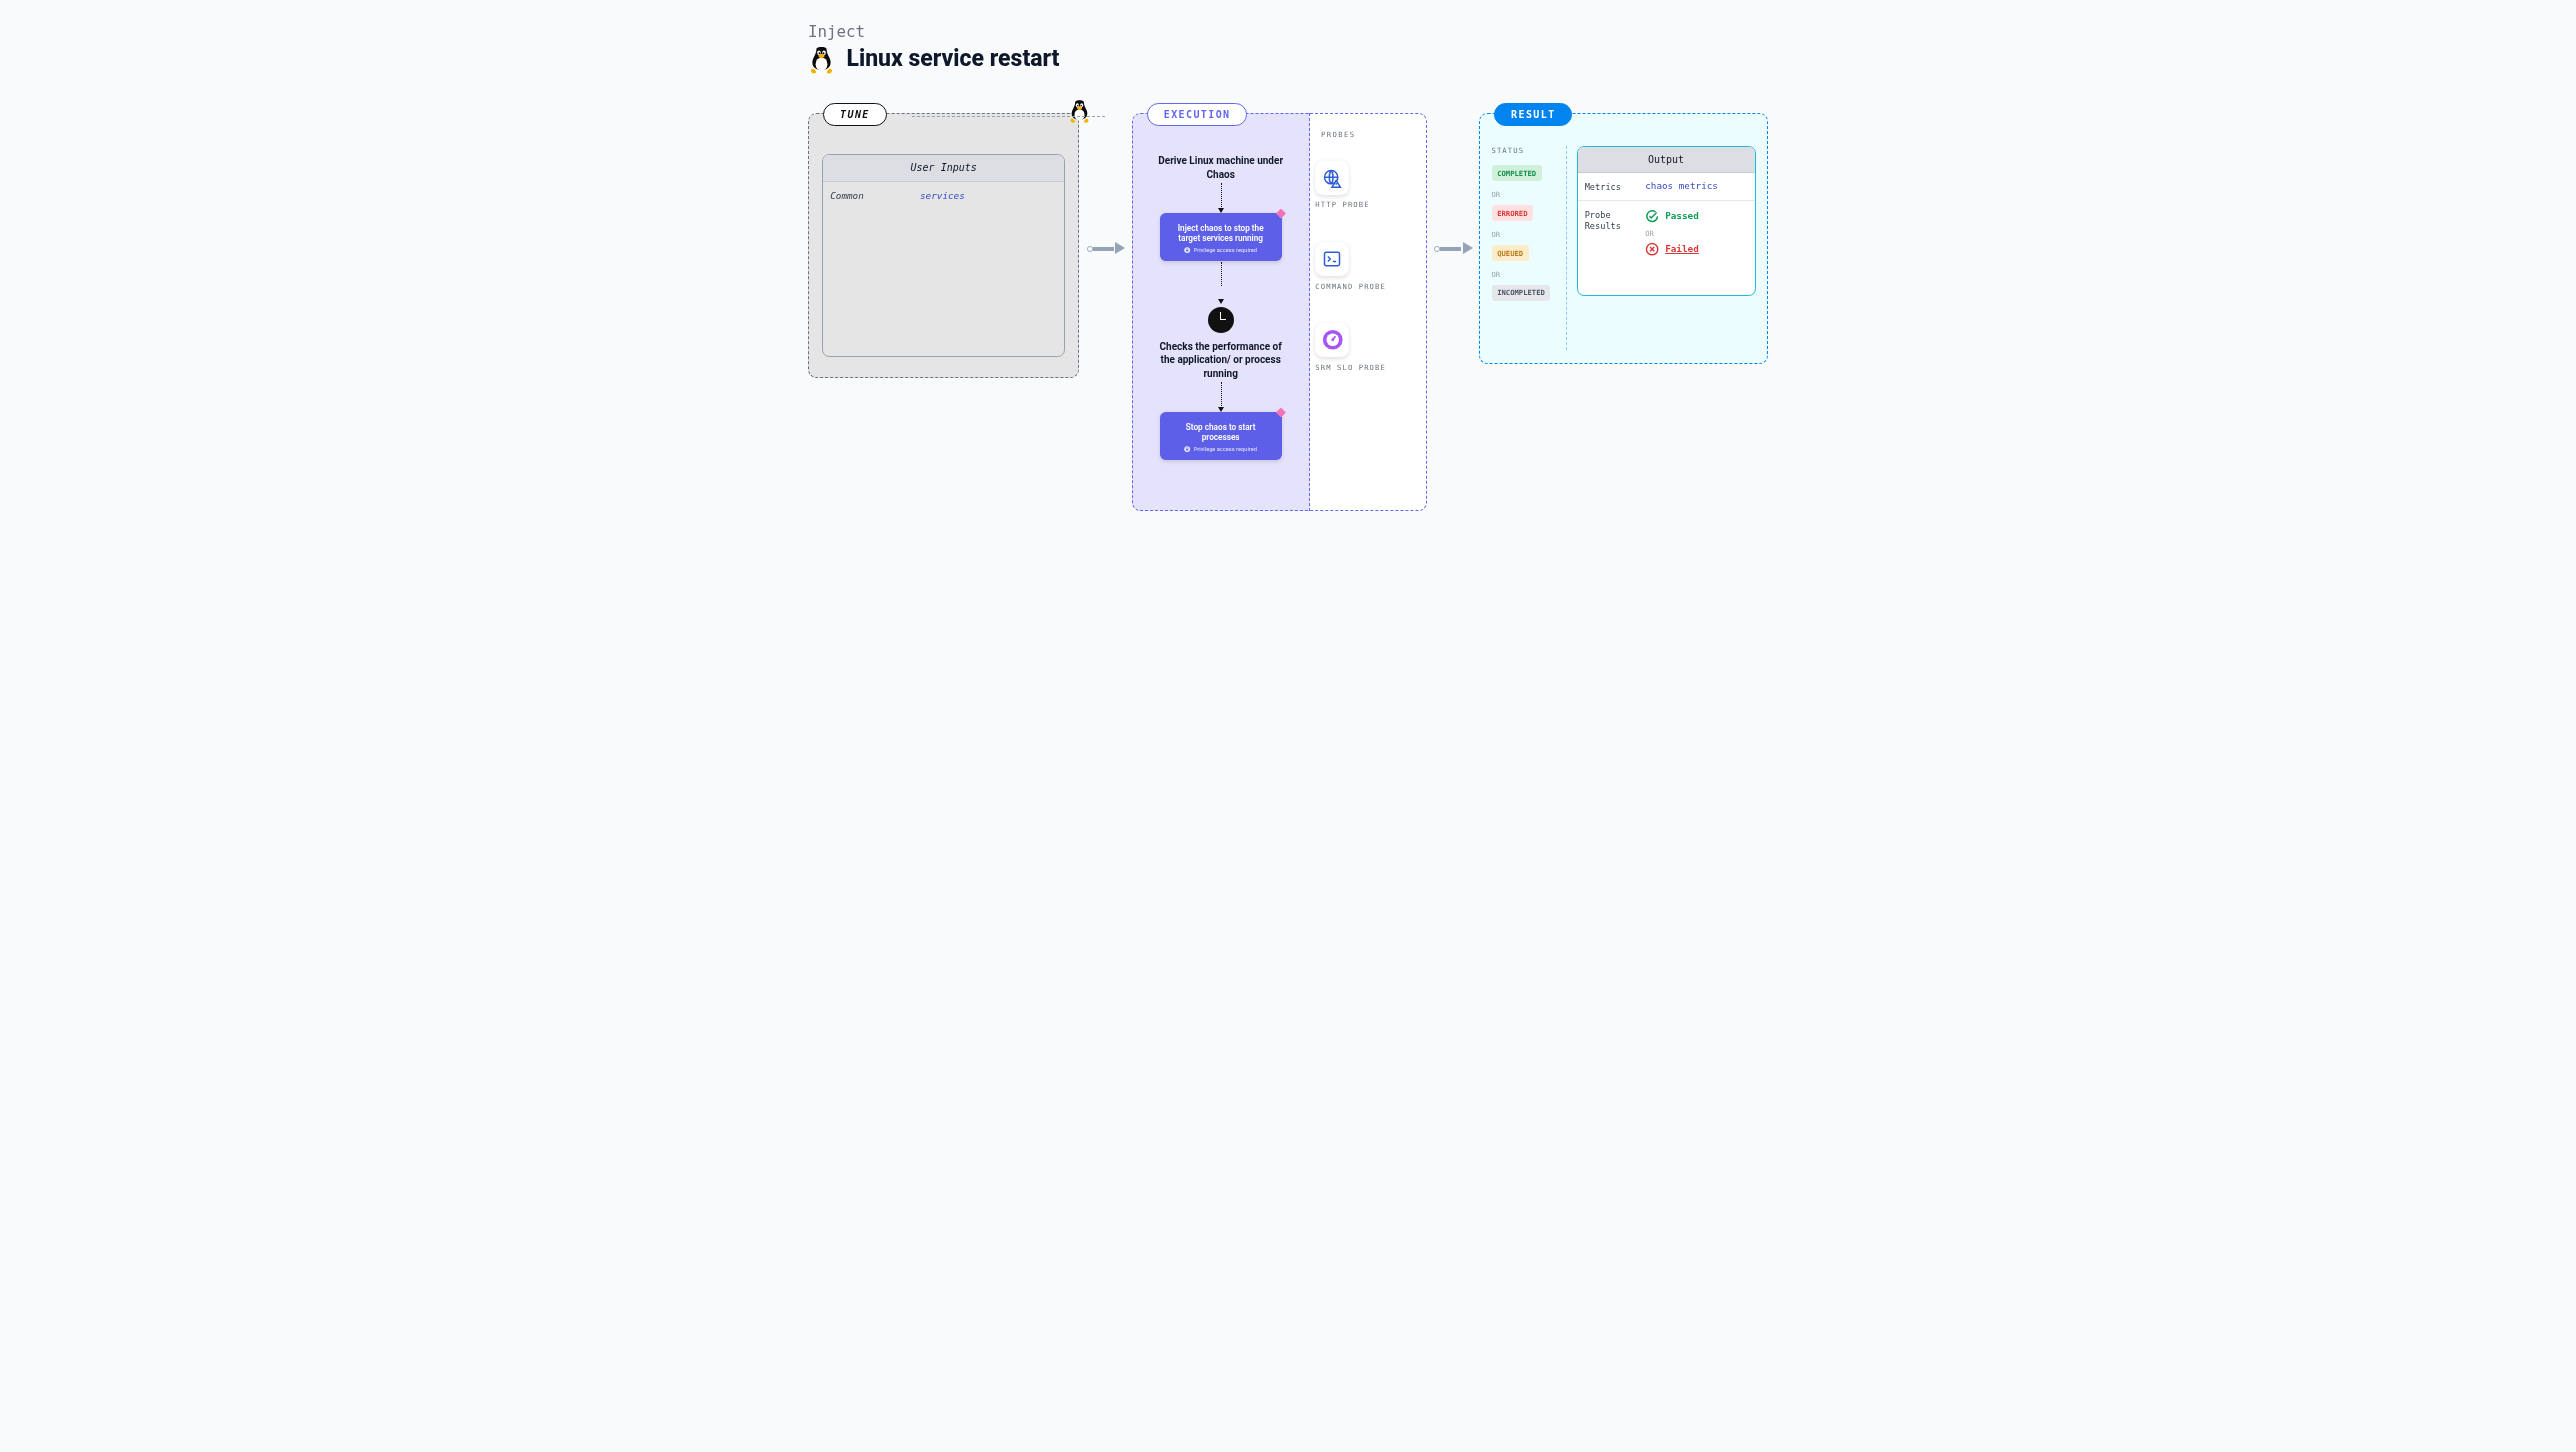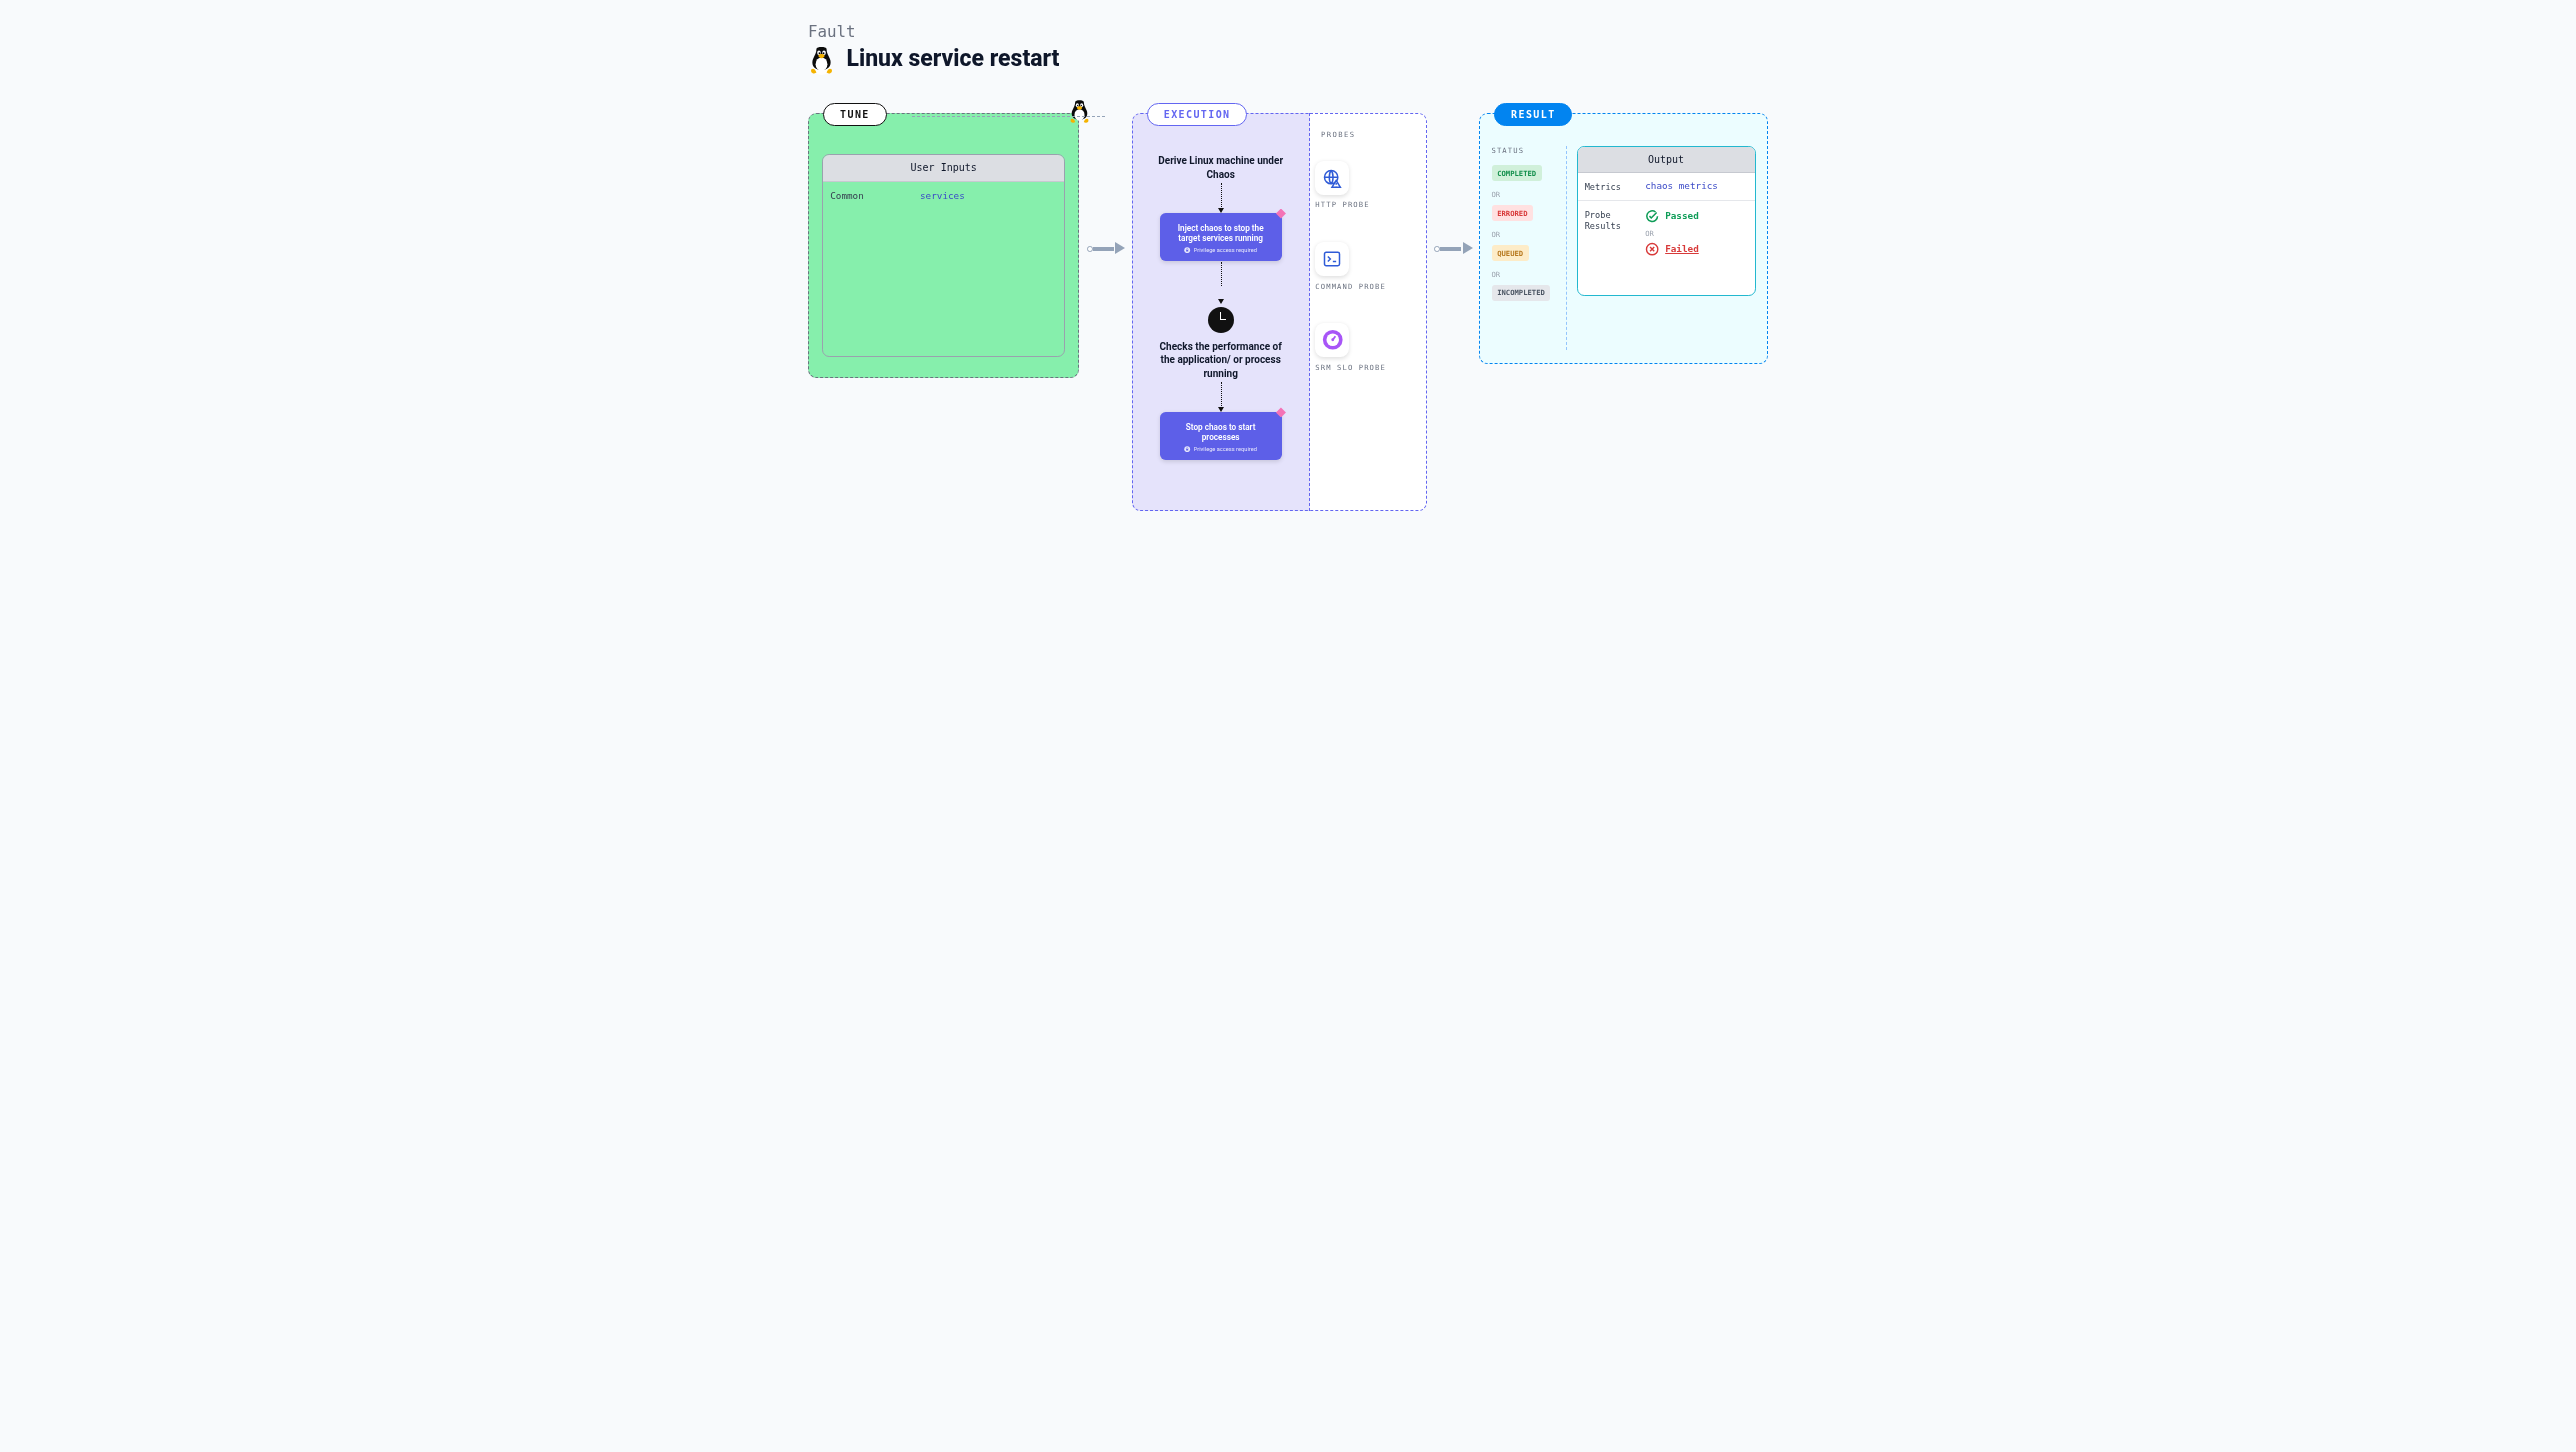--- a/index.html
+++ b/index.html
@@ -32,22 +32,23 @@
   }
   .title-row { display: flex; gap: 11.5px; margin-bottom: 34px; }
   .title-row h1 { font-size: 23px; font-weight: 800; margin: 0; }
 
   .stage-row { display: flex; align-items: flex-start; gap: 0; position: relative; }
 
   
   .panel {
     border: 1.4px dashed var(--border-gray);
     border-radius: 8.6px;
-    background: #86efac;
+    background: #e5e5e5;
     position: relative;
+    font-style: italic;
   }
 
   .tag {
     position: absolute;
     top: -11.5px;
     left: 14.3px;
     height: 23px;
     padding: 0 15.8px;
     border-radius: 716px;
     font-family: var(--mono);
@@ -217,21 +218,21 @@
   .or2 { font-family: var(--mono); font-size: 7.2px; color: #9ca3af; margin: 5.7px 0 4.3px; }
 
   
   .tux { display: inline-block; }
 </style>
 </head>
 <body>
 
 <div class="page">
 
-  <div class="fault-label">Fault</div>
+  <div class="fault-label">Inject</div>
   <div class="title-row">
     <span class="tux">
       <svg width="27" height="31.5" viewBox="0 0 64 72">
         <ellipse cx="32" cy="50" rx="22" ry="20" fill="#fff"></ellipse>
         <path d="M20 8c0-6 24-6 24 0 0 10 4 14 8 24 4 9 2 26-20 26S8 41 12 32c4-10 8-14 8-24z" fill="#0b0b0b"></path>
         <ellipse cx="32" cy="44" rx="14" ry="16" fill="#fff"></ellipse>
         <ellipse cx="26" cy="17" rx="4.2" ry="5.4" fill="#fff"></ellipse>
         <ellipse cx="38" cy="17" rx="4.2" ry="5.4" fill="#fff"></ellipse>
         <circle cx="27" cy="18" r="2" fill="#000"></circle>
         <circle cx="37" cy="18" r="2" fill="#000"></circle>

